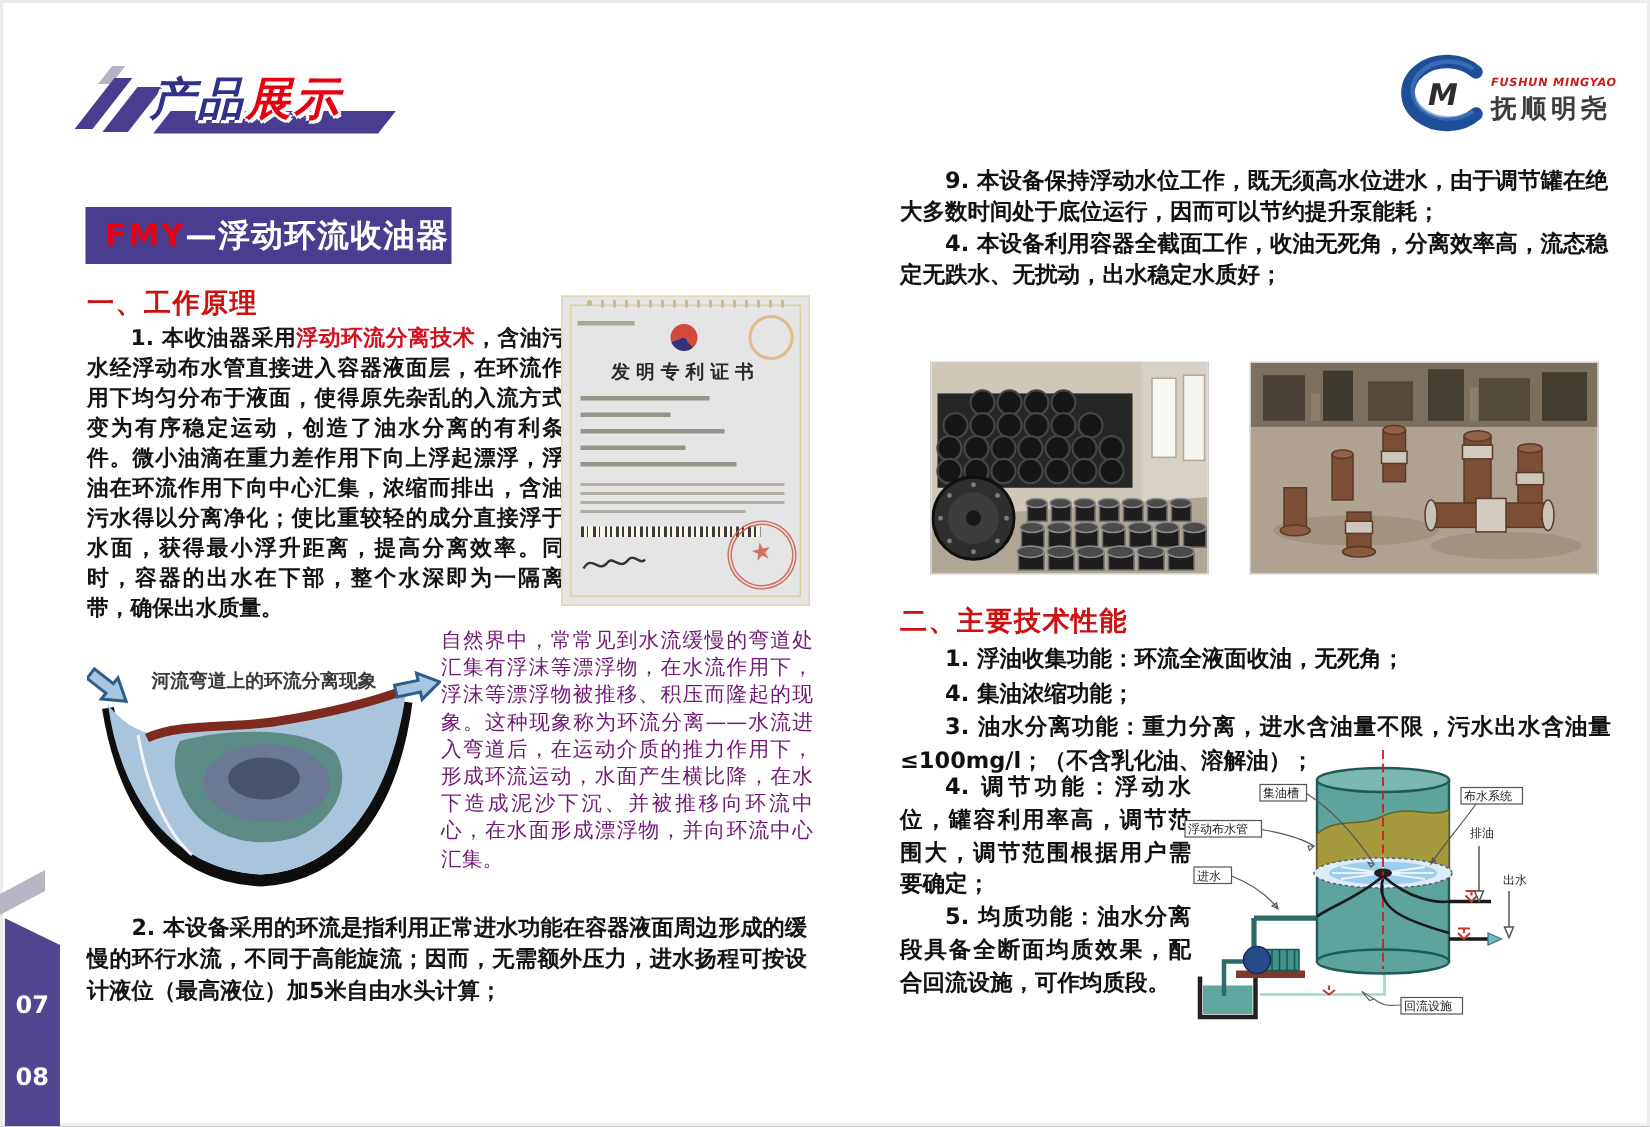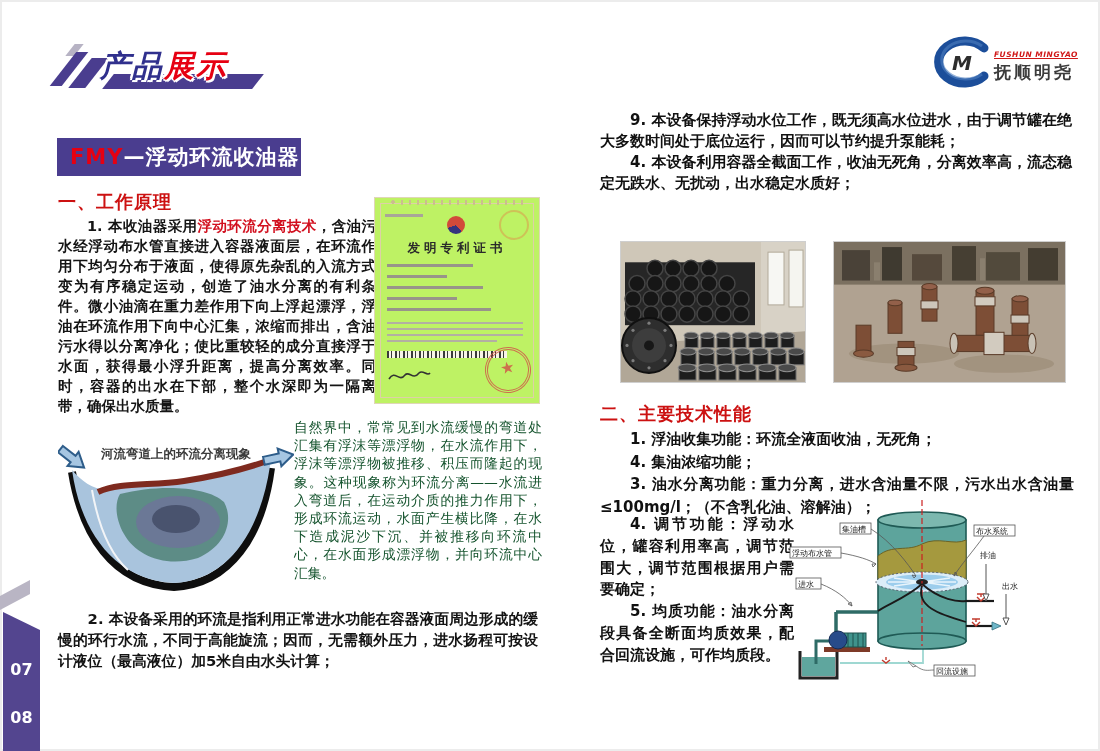--- a/index.html
+++ b/index.html
@@ -9,42 +9,42 @@
   
   .hdr-swoosh{position:absolute;left:108px;top:74px;width:150px;height:15px;background:#4a3d8f;transform:skewX(-38deg);}
   .hdr-frag1{position:absolute;left:63px;top:52px;width:12px;height:34px;background:#4a3d8f;transform:skewX(-38deg);}
   .hdr-frag2{position:absolute;left:80px;top:58px;width:17px;height:30px;background:#4a3d8f;transform:skewX(-38deg);}
   .hdr-frag3{position:absolute;left:70px;top:44px;width:9px;height:12px;background:#b7b3c4;transform:skewX(-38deg);}
   .hdr-title{position:absolute;left:100px;top:46px;font-size:30px;font-weight:bold;font-style:italic;letter-spacing:2px;
              text-shadow:-2px 0 #fff,2px 0 #fff,0 2px #fff,0 -2px #fff, -2px -2px #fff,2px 2px #fff;}
   .hdr-title .t1{color:#30308d;} .hdr-title .t2{color:#e60012;}
   .logo{position:absolute;left:932px;top:34px;width:150px;height:62px;}
   .logo-mark{position:absolute;left:0;top:0;}
-  .logo-en{position:absolute;left:62px;top:16px;font-size:7.5px;font-style:italic;font-weight:bold;color:#d01818;letter-spacing:.5px;white-space:nowrap;text-decoration:underline;}
+  .logo-en{position:absolute;left:62px;top:16px;font-size:7.5px;font-style:italic;font-weight:bold;color:#d01818;letter-spacing:.5px;white-space:nowrap;}
   .logo-zh{position:absolute;left:62px;top:27px;font-size:17px;font-weight:bold;color:#3c3c3c;letter-spacing:3px;white-space:nowrap;}
   
   .title-banner{position:absolute;left:57px;top:138px;width:244px;height:38px;background:#4a3d8f;
                 line-height:38px;padding-left:13px;box-sizing:border-box;font-weight:bold;font-size:21px;letter-spacing:1px;white-space:nowrap;}
   .title-banner .code{color:#e60012;} .title-banner .name{color:#ffffff;}
   
   .sec-title{position:absolute;font-size:18px;font-weight:bold;color:#cc1111;letter-spacing:1px;}
   .para{font-weight:bold;color:#141414;text-align:justify;}
   .p1{position:absolute;left:58px;top:216px;width:318px;font-size:14.5px;line-height:20px;}
   .p1 .indent{display:inline-block;width:2em;}
   .hl{color:#d2101f;}
-  .rednote{position:absolute;left:294px;top:418px;width:248px;font-size:13.8px;line-height:18.2px;color:#14532d;text-align:justify;}
+  .rednote{position:absolute;left:294px;top:418px;width:248px;font-size:13.8px;line-height:18.2px;color:#701a75;text-align:justify;}
   .p2{position:absolute;left:58px;top:608px;width:480px;font-size:14.8px;line-height:21px;text-indent:2em;}
   .rpoints{position:absolute;left:600px;top:110px;width:472px;font-size:15px;line-height:21px;}
   .rpoints p{margin:0;text-indent:2em;text-align:justify;font-weight:bold;}
   .s2items{position:absolute;left:600px;top:428px;width:474px;font-size:15px;line-height:22.5px;}
   .s2items p{margin:0;text-indent:2em;text-align:justify;font-weight:bold;}
   .s2narrow{position:absolute;left:600px;top:514px;width:194px;font-size:15px;line-height:21.8px;}
   .s2narrow p{margin:0;text-indent:2em;text-align:justify;font-weight:bold;}
   
-  .cert{position:absolute;left:374px;top:197px;width:164px;height:205px;background:#bef264;border:1px solid #e0d6b8;}
+  .cert{position:absolute;left:374px;top:197px;width:164px;height:205px;background:#e5e5e5;border:1px solid #e0d6b8;}
   .cert-inner{position:absolute;left:5px;top:5px;right:5px;bottom:5px;border:1px solid #ddd0a6;}
   .cert-scallop{position:absolute;left:14px;top:2px;right:14px;height:5px;
     background:repeating-radial-gradient(circle at 4px 2px,#cbbd8e 0 2px,transparent 2px 8px);}
   .cert-no{position:absolute;left:10px;top:16px;width:38px;height:3px;background:#a9a598;}
   .cert-logo{position:absolute;left:72px;top:18px;width:18px;height:18px;border-radius:50%;
     background:conic-gradient(#d24a3a 0 140deg,#35337e 140deg 250deg,#d24a3a 250deg);}
   .cert-stamp-tr{position:absolute;right:10px;top:12px;width:26px;height:26px;border-radius:50%;border:2px solid #d8a14e;opacity:.6;}
   .cert-title{position:absolute;left:0;top:42px;width:100%;text-align:center;font-size:12.5px;font-weight:bold;letter-spacing:4px;color:#2a2a2a;}
   .cert-line{position:absolute;height:3px;background:#98948a;left:12px;}
   .cert-par{position:absolute;height:2px;background:#b3afa2;left:12px;}

